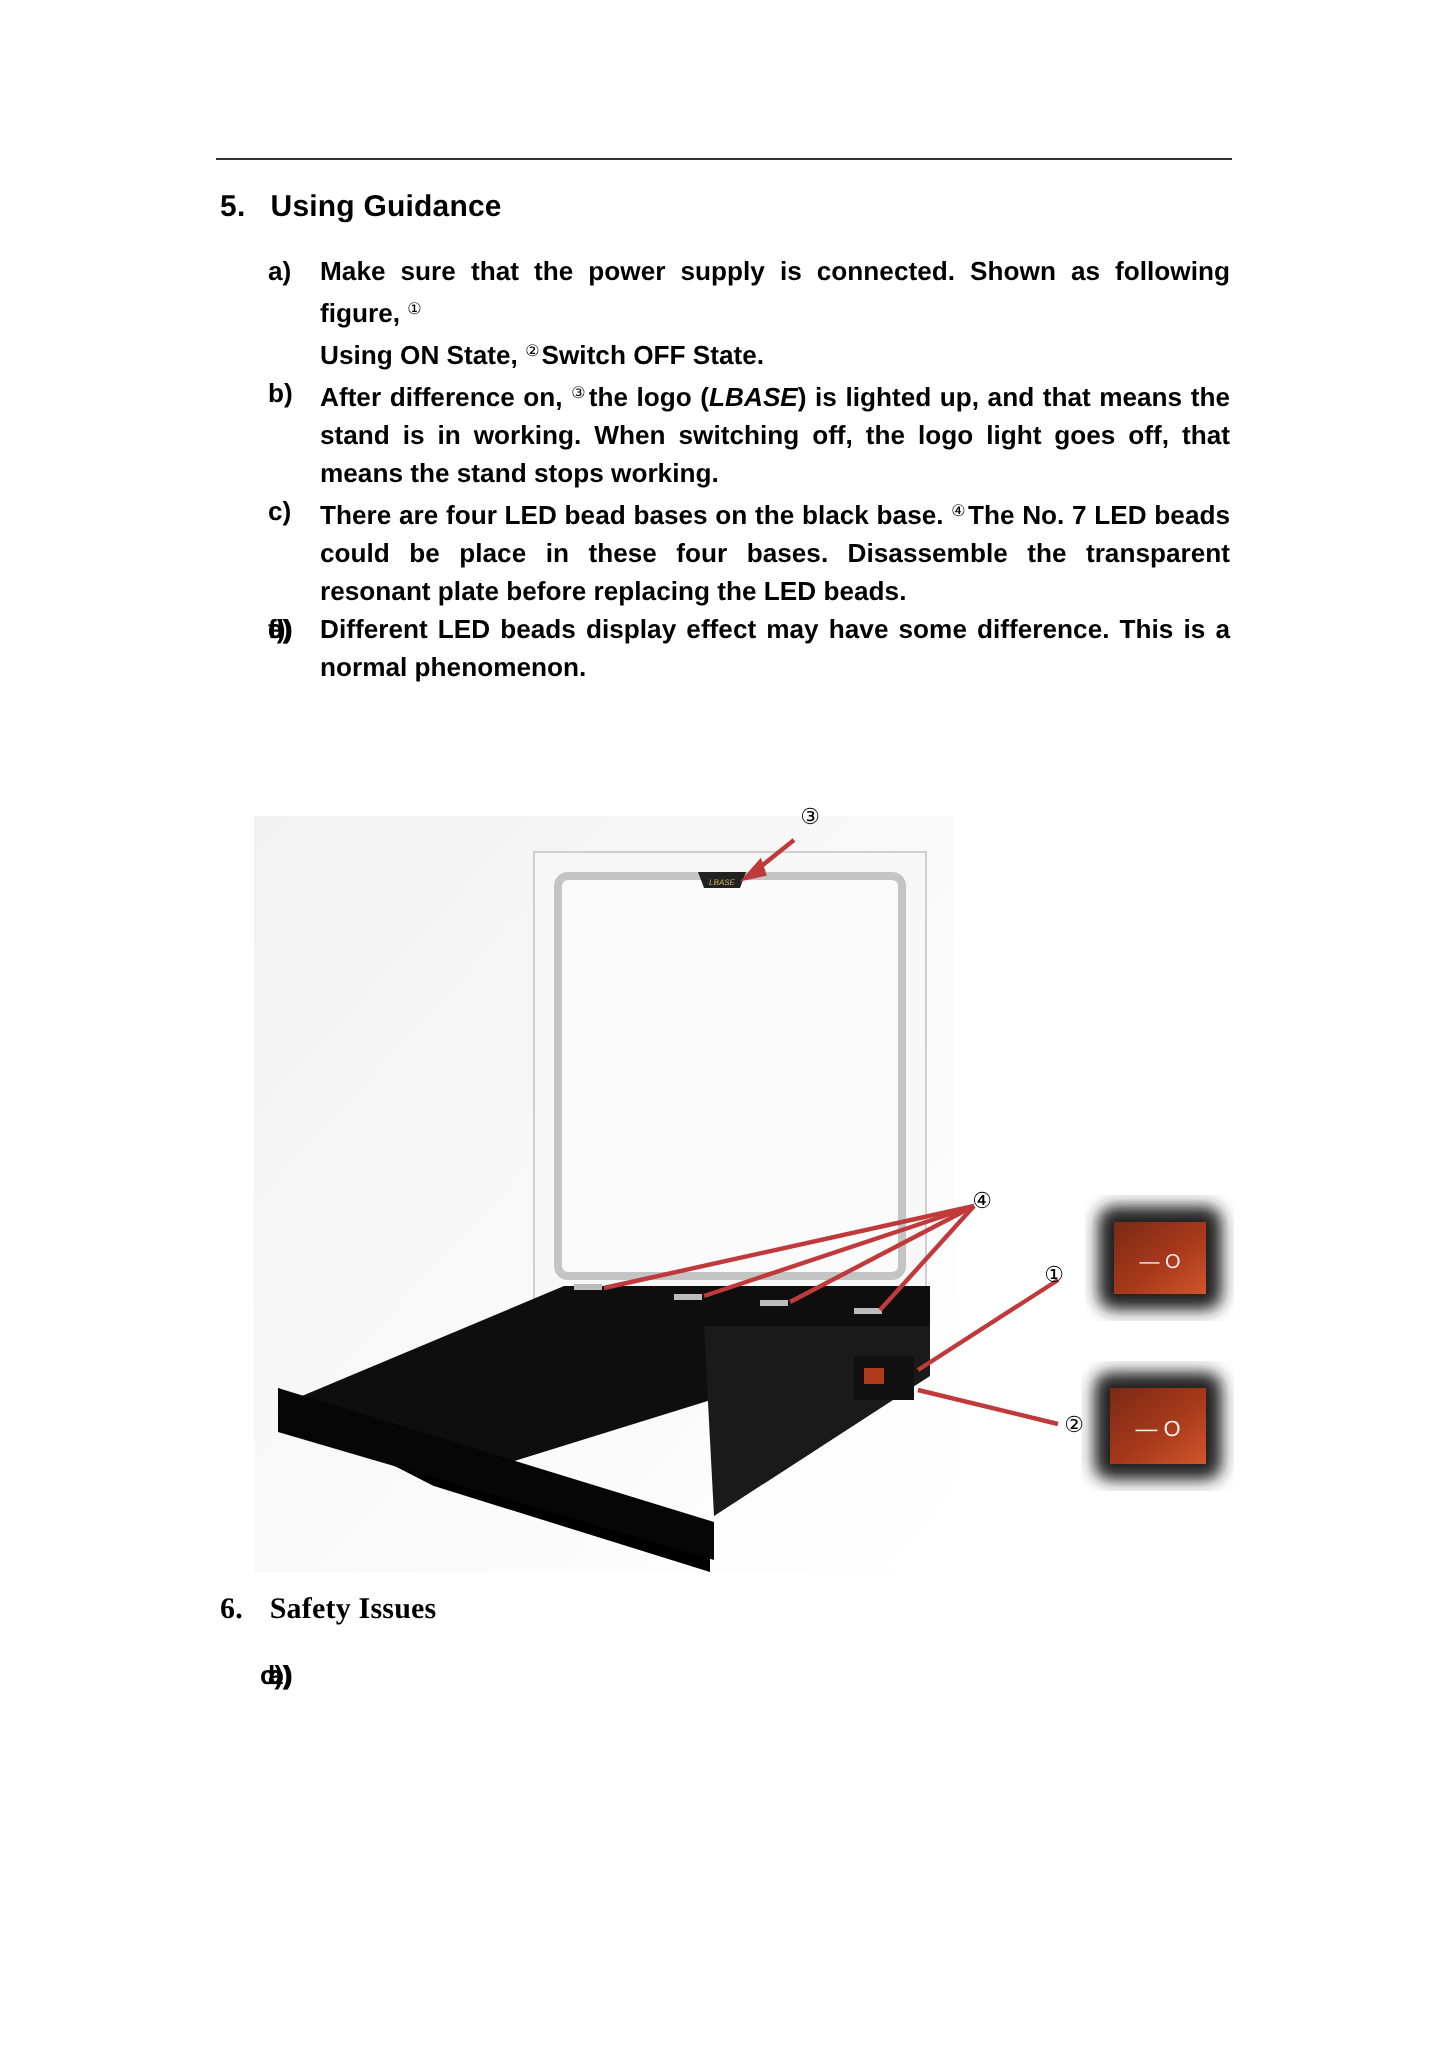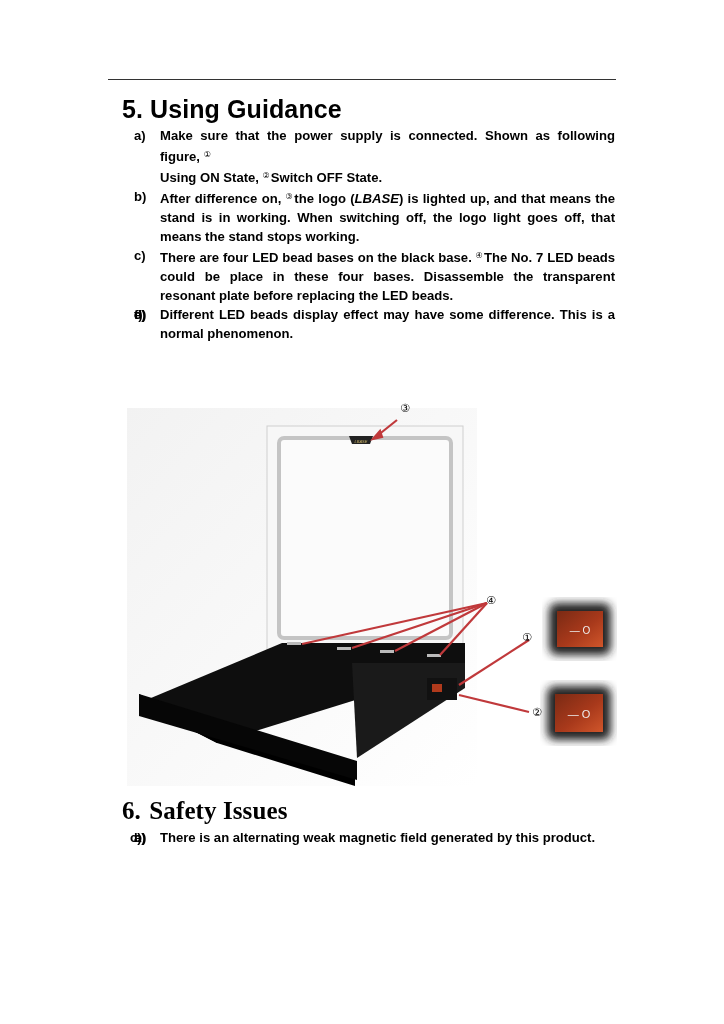--- a/index.html
+++ b/index.html
@@ -1,19 +1,19 @@
 <!DOCTYPE html>
 <html><head>
 <meta charset="utf-8">
 <style>
   html, body { margin:0; padding:0; background:#ffffff; }
   body { width:724px; height:1024px; position:relative; overflow:hidden;
          font-family:"Liberation Sans", "DejaVu Sans", sans-serif; color:#000; }
   .rule { position:absolute; left:108px; top:79px; width:508px; height:1px; background:#333; }
-  .h { position:absolute; left:122px; font-weight:bold; font-size:25px; letter-spacing:0.1px; }
+  .h { position:absolute; left:110px; font-weight:bold; font-size:15px; letter-spacing:0.1px; }
   .h .num { display:inline-block; width:21px; }
   .list { position:absolute; left:108px; width:507px; font-weight:bold; font-size:13.1px; line-height:19px; }
   .item { position:relative; padding-left:52px; text-align:justify; }
   .item .lbl { position:absolute; left:26px; top:0; }
   .sup { font-size:8px; vertical-align:4px; font-weight:normal; margin-right:1px; }
   .ital { font-style:italic; }
   .figure { position:absolute; left:127px; top:398px; width:490px; height:388px; }
   .figure svg { display:block; }
 </style>
 </head>
@@ -124,15 +124,14 @@
 
 <div class="list" style="top:828px;">
   <div class="item">
     <span class="lbl">a)</span>
   </div>
   <div class="item">
     <span class="lbl">b)</span>
   </div>
   <div class="item">
     <span class="lbl" style="left:22px;">c)</span>
-    <span>There is an alternating weak magnetic field generated by this product.</span>
   </div>
 </div>
 
 </body></html>

